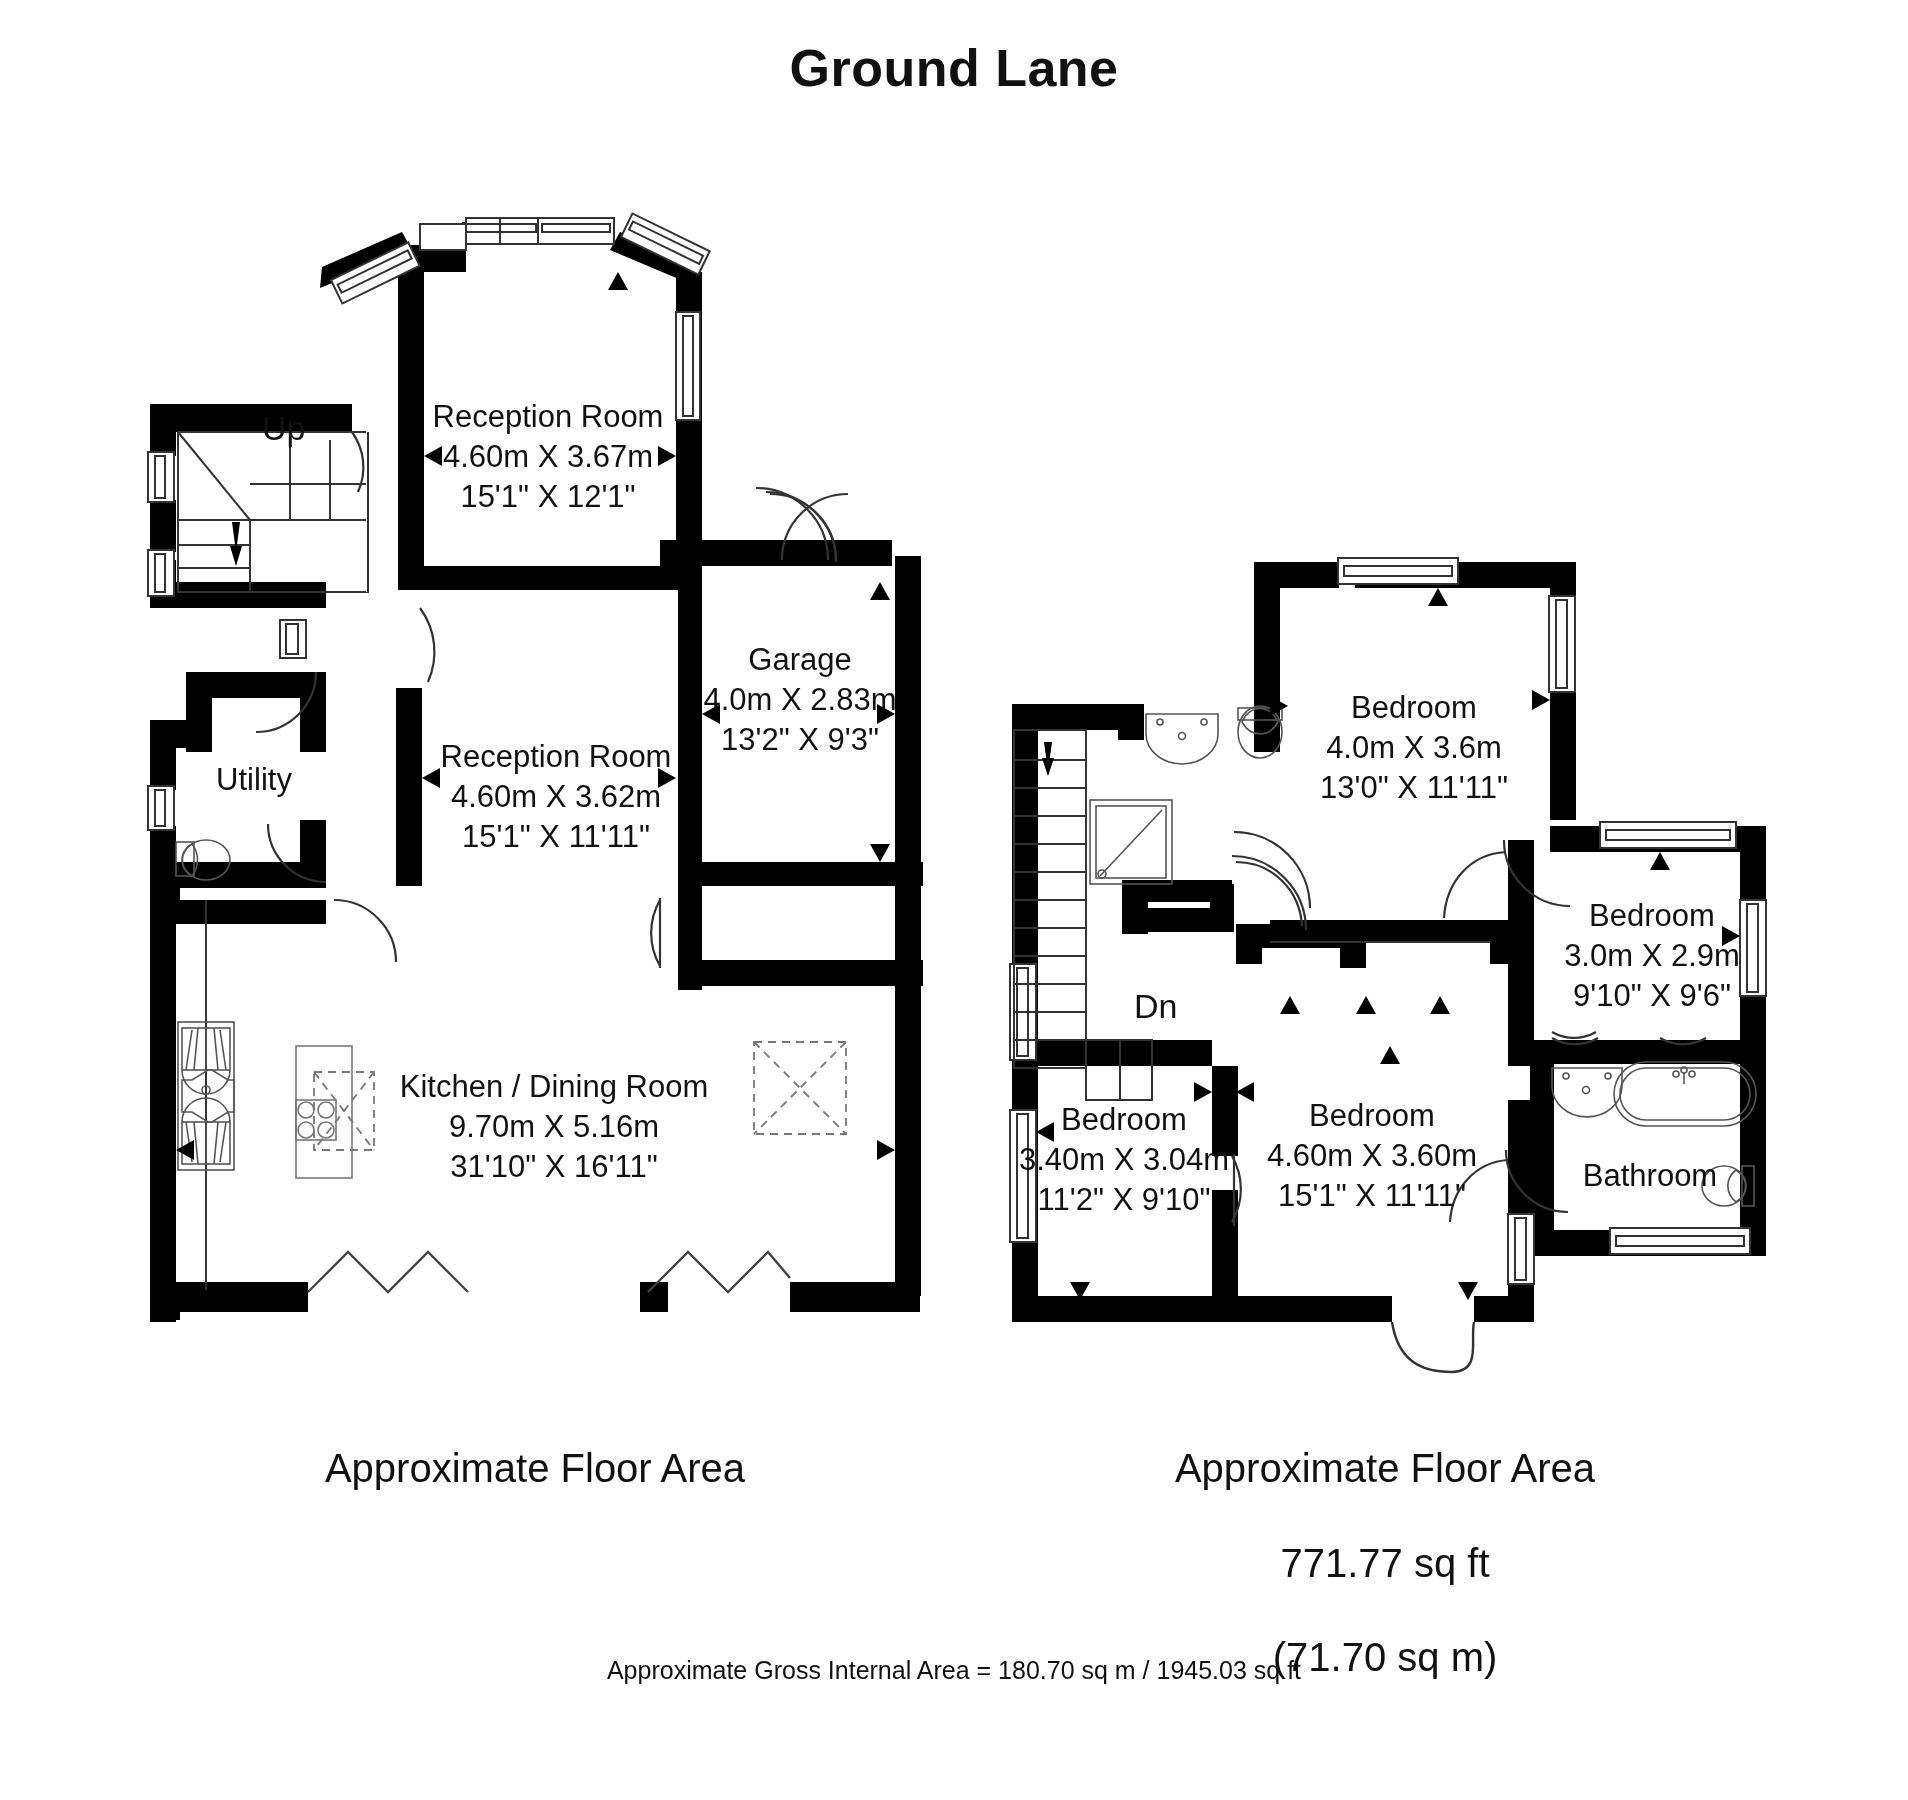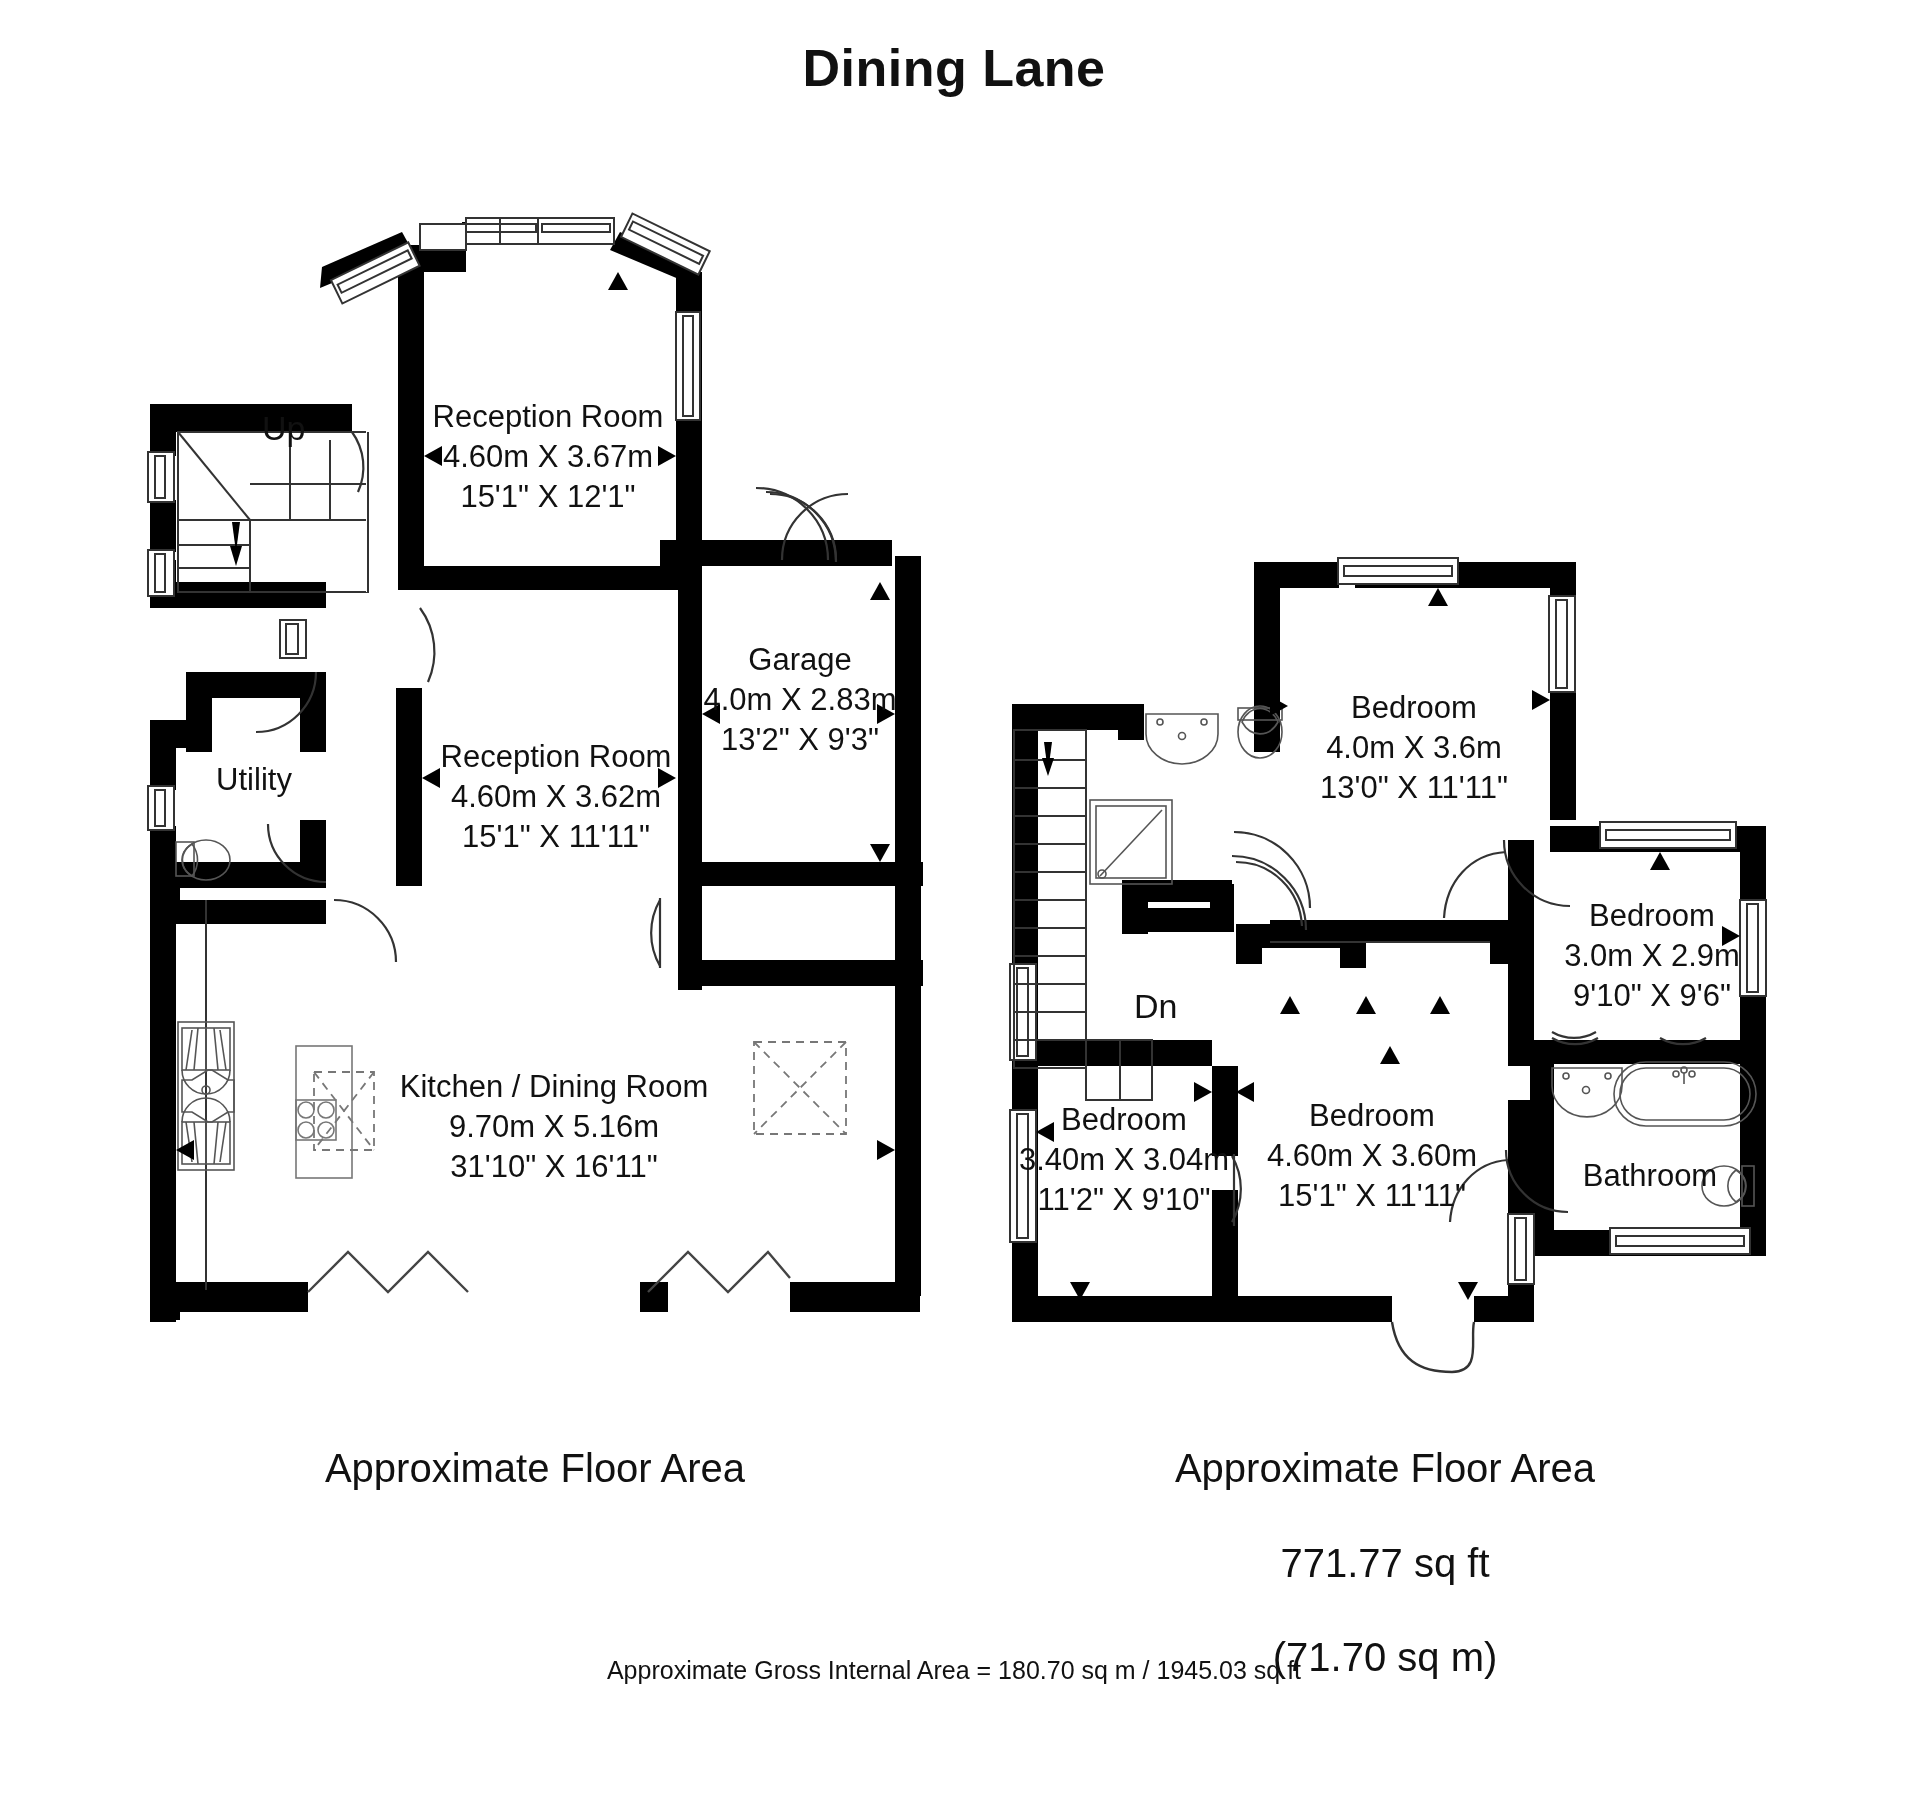--- a/index.html
+++ b/index.html
@@ -50,21 +50,21 @@
     font-size: 25px;
     line-height: 1.45;
     font-family: "Liberation Sans", sans-serif;
   }
   #footer-note .fn-line { display: block; }
   
 </style>
 </head>
 <body>
 
-<div id="page-title">Dining Lane</div>
+<div id="page-title">Ground Lane</div>
 
 <svg class="plan-svg" width="1908" height="1800" viewBox="0 0 1908 1800">
 
   <defs>
     <g id="door-arc-r">
       <path d="M0,0 L0,-62 A62,62 0 0,1 62,0" fill="none" stroke="#222" stroke-width="2.4"></path>
       <line x1="0" y1="0" x2="0" y2="-62" stroke="#222" stroke-width="2.4"></line>
     </g>
   </defs>
 

